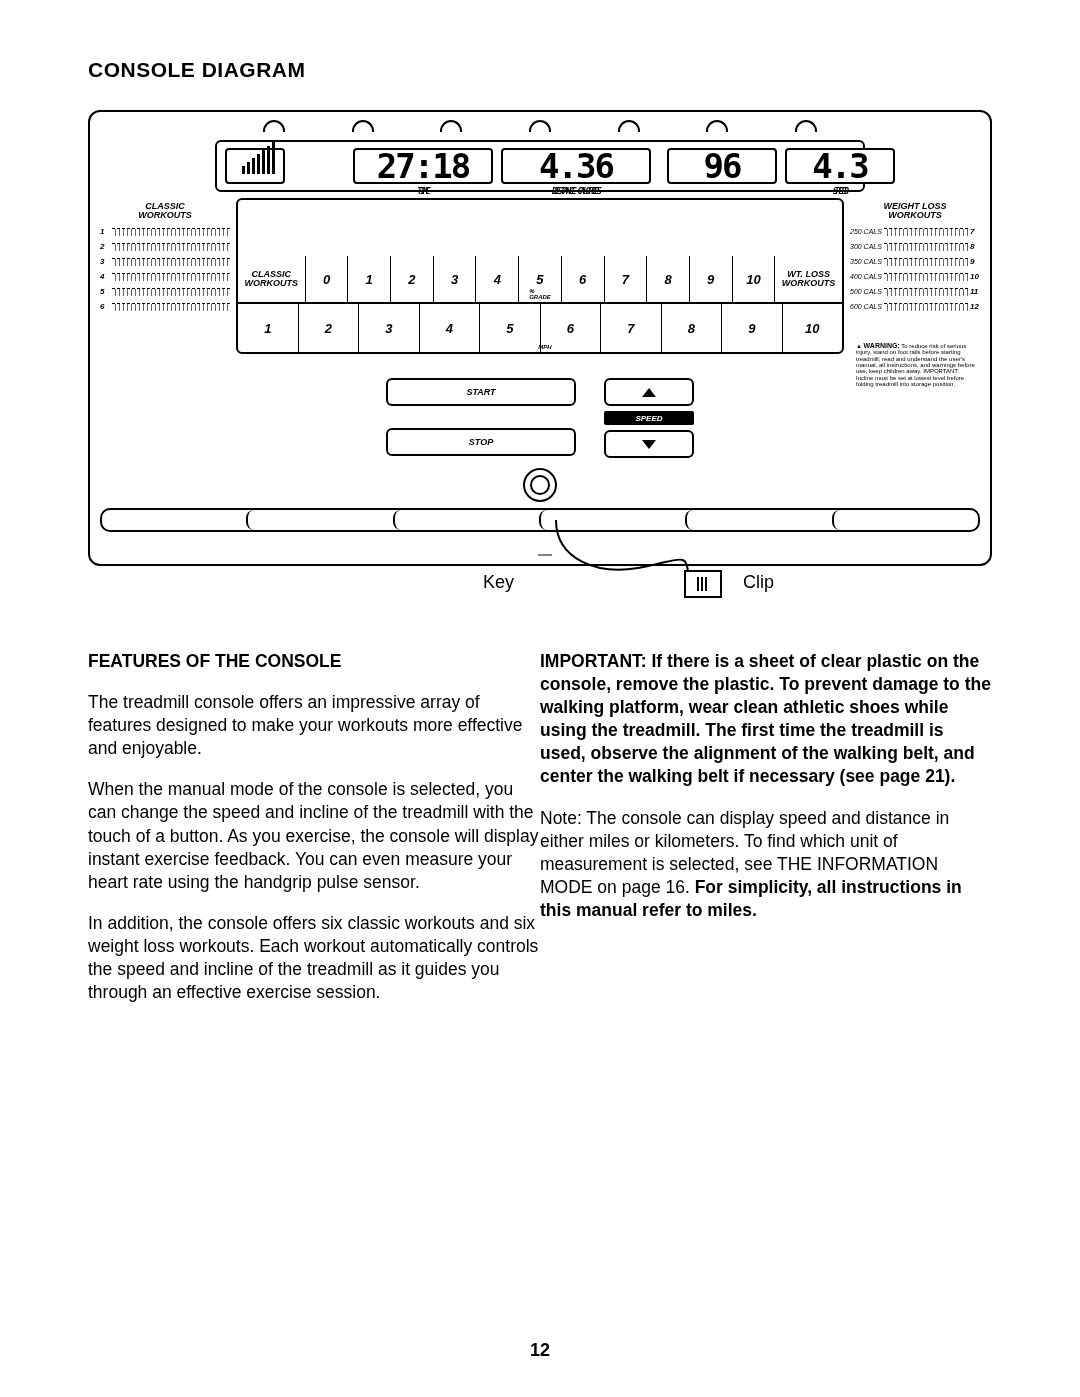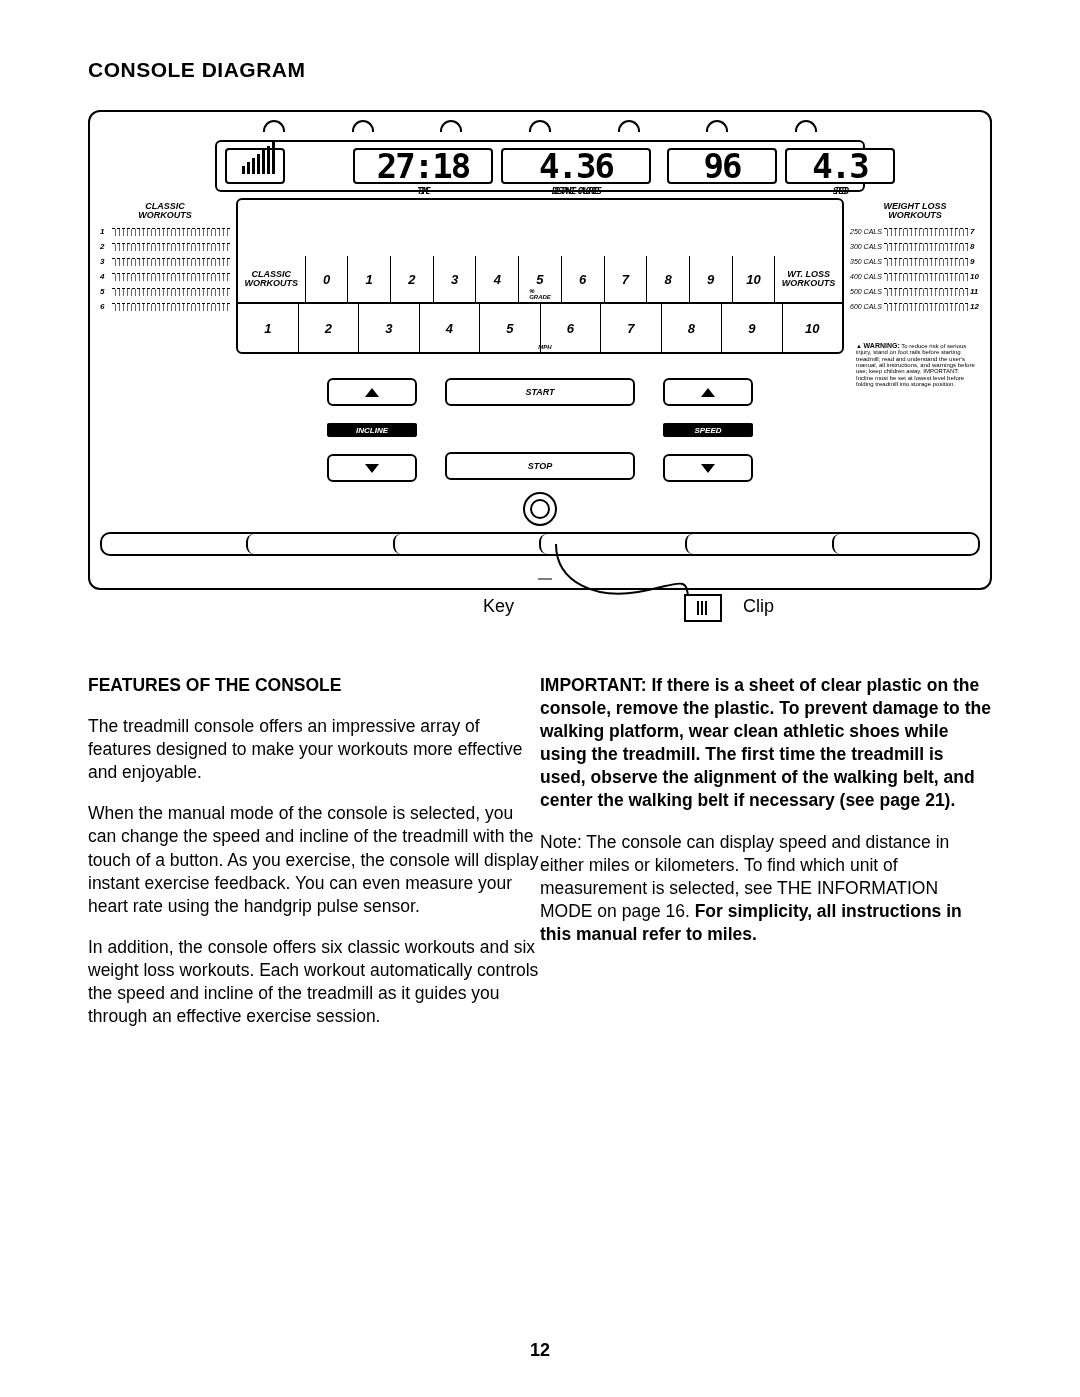--- a/index.html
+++ b/index.html
@@ -177,21 +177,21 @@
   
   .controls {
     display: flex;
     justify-content: center;
     gap: 28px;
     margin: 24px 0 18px 0;
   }
   .ctrl-col {
     display: flex;
     flex-direction: column;
-    gap: 16px;
+    gap: 4px;
     width: 90px;
   }
   .ctrl-col.center { width: 190px; }
   .ctrl-btn {
     height: 28px;
     border: 2px solid #000;
     border-radius: 6px;
     background: #fff;
     display: flex;
     align-items: center;
@@ -472,29 +472,20 @@
           </div>
       </div>
     </div>
 
     <div class="warning">
       ▲ <b>WARNING:</b>
       <span>To reduce risk of serious injury, stand on foot rails before starting treadmill; read and understand the user's manual, all instructions, and warnings before use; keep children away. IMPORTANT: Incline must be set at lowest level before folding treadmill into storage position.</span>
     </div>
 
     <div class="controls">
-      <div class="ctrl-col">
-        <div class="ctrl-btn">
-            <span class="arrow-up"></span>
-          </div>
-        <div class="ctrl-label">INCLINE</div>
-        <div class="ctrl-btn">
-            <span class="arrow-down"></span>
-          </div>
-      </div>
       <div class="ctrl-col center">
         <div class="ctrl-btn">START</div>
         <div style="height:14px"></div>
         <div class="ctrl-btn">STOP</div>
       </div>
       <div class="ctrl-col">
         <div class="ctrl-btn">
             <span class="arrow-up"></span>
           </div>
         <div class="ctrl-label">SPEED</div>

